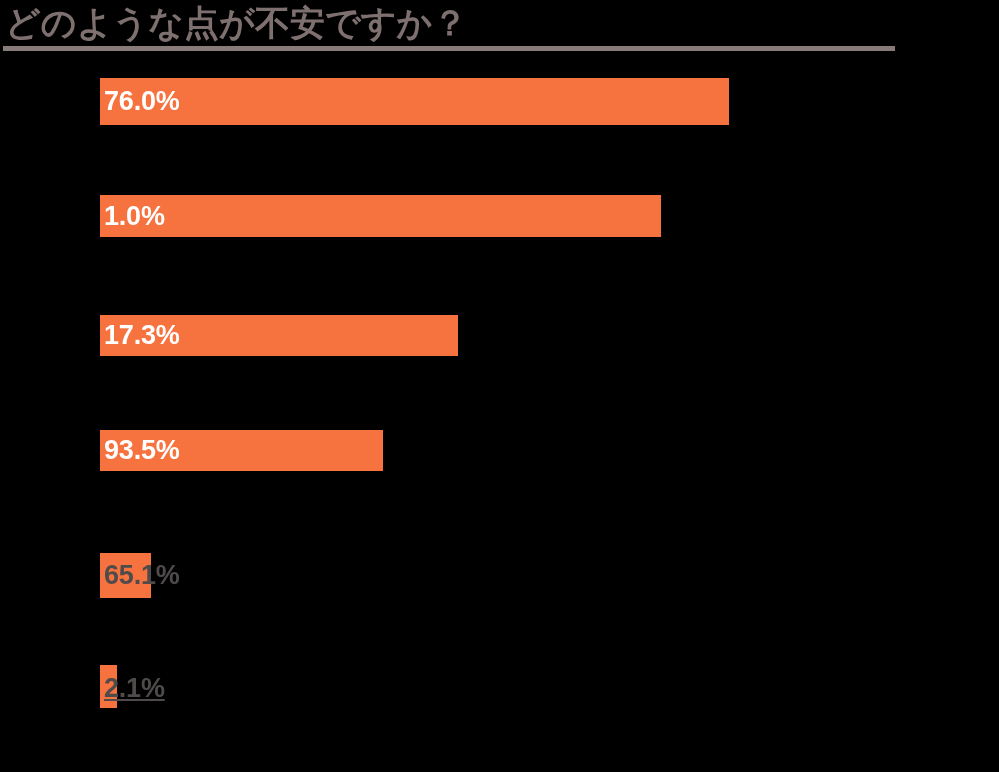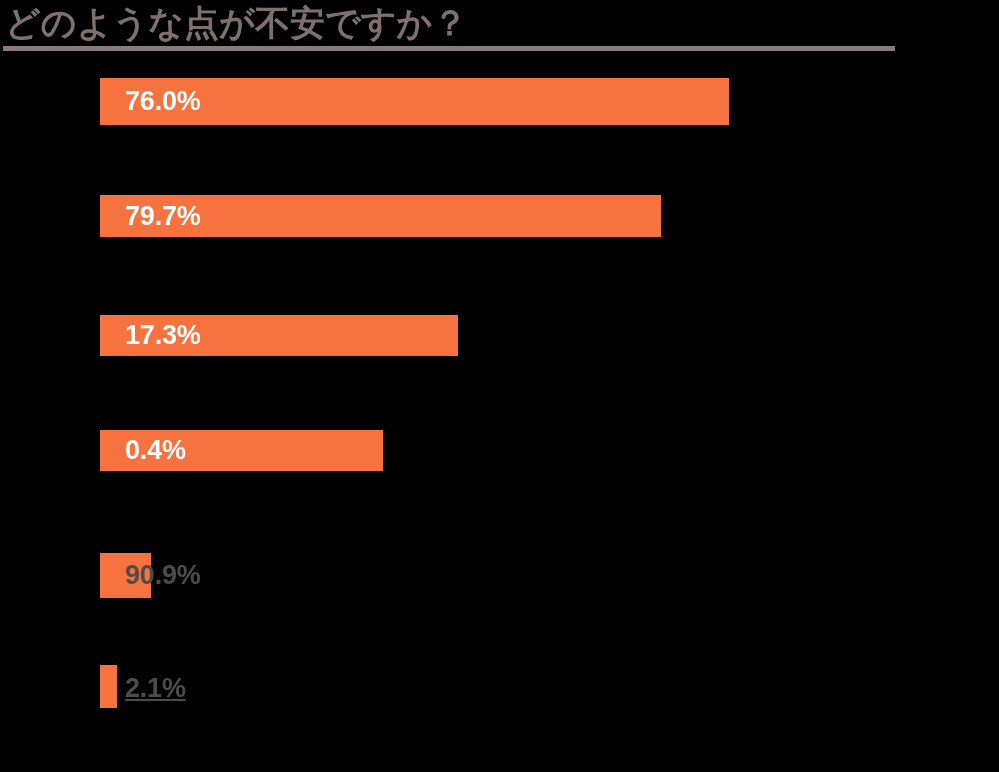--- a/index.html
+++ b/index.html
@@ -65,21 +65,20 @@
     background: #f6723e;
   }
   .bar-label {
     position: absolute;
     left: 104px;
     font-size: 27px;
     font-weight: bold;
     line-height: 1;
     white-space: nowrap;
     letter-spacing: -0.2px;
-    margin-left: 21px;
   }
   .bar-label.inside  { color: #ffffff; }
   .bar-label.outside { color: #4f4b4b; }
 </style>
 </head>
 <body>
 
 <div id="chart-root">
 
   <div class="title-block">
@@ -89,36 +88,36 @@
 
   <div class="plot-area">
 
     <div class="bar-row">
       <div class="bar" style="top: 22px; width: 629px; height: 47px; background: rgb(246, 114, 62);"></div>
       <div class="bar-label inside" style="top: 32px; color: rgb(255, 255, 255);">76.0%</div>
     </div>
 
     <div class="bar-row">
       <div class="bar" style="top: 139px; width: 561px; height: 42px; background: rgb(246, 114, 62);"></div>
-      <div class="bar-label inside" style="top: 147px; color: rgb(255, 255, 255);">79.7%</div>
+      <div class="bar-label inside" style="top: 147px; color: rgb(255, 255, 255);">1.0%</div>
     </div>
 
     <div class="bar-row">
       <div class="bar" style="top: 259px; width: 358px; height: 41px; background: rgb(246, 114, 62);"></div>
       <div class="bar-label inside" style="top: 266px; color: rgb(255, 255, 255);">17.3%</div>
     </div>
 
     <div class="bar-row">
       <div class="bar" style="top: 374px; width: 283px; height: 41px; background: rgb(246, 114, 62);"></div>
-      <div class="bar-label inside" style="top: 381px; color: rgb(255, 255, 255);">0.4%</div>
+      <div class="bar-label inside" style="top: 381px; color: rgb(255, 255, 255);">93.5%</div>
     </div>
 
     <div class="bar-row">
       <div class="bar" style="top: 497px; width: 51px; height: 45px; background: rgb(246, 114, 62);"></div>
-      <div class="bar-label outside" style="top: 506px; color: rgb(79, 75, 75);">90.9%</div>
+      <div class="bar-label outside" style="top: 506px; color: rgb(79, 75, 75);">65.1%</div>
     </div>
 
     <div class="bar-row">
       <div class="bar" style="top: 609px; width: 17px; height: 43px; background: rgb(246, 114, 62);"></div>
       <div class="bar-label outside" style="top: 619px; color: rgb(79, 75, 75); text-decoration: underline;">2.1%</div>
     </div>
 
   </div>
 </div>
 

